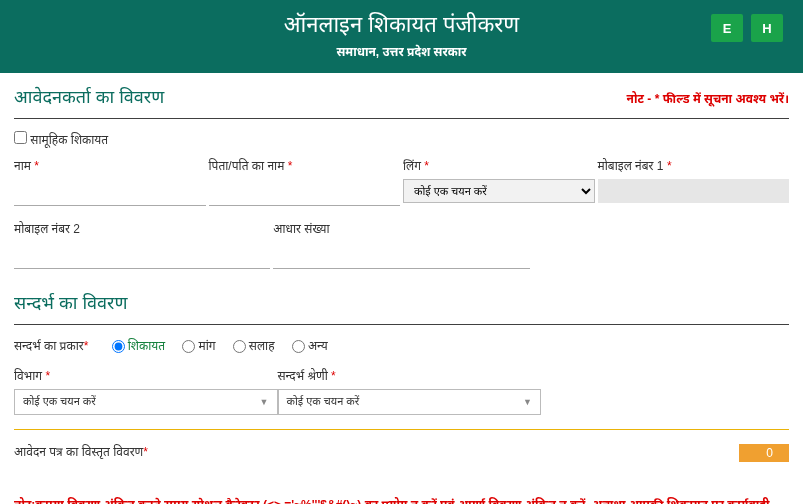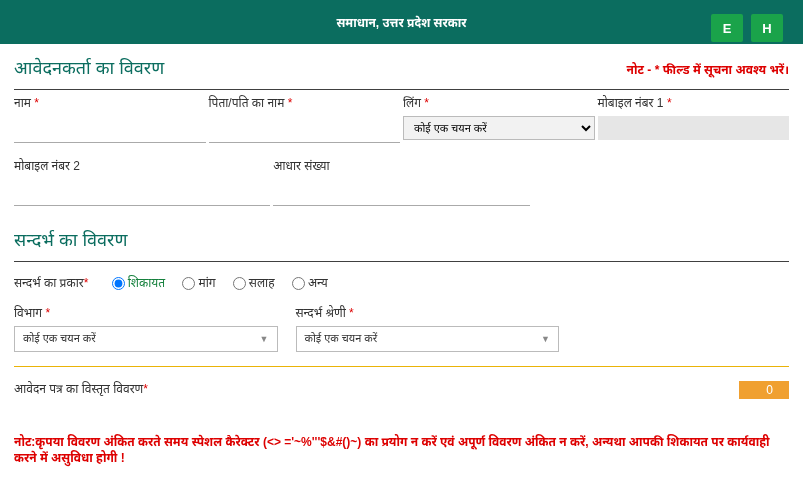--- a/index.html
+++ b/index.html
@@ -20,48 +20,53 @@
   .field-label { font-size: 12px; margin-bottom: 4px; display: block; }
   .req { color: #d00; }
   .text-input { width: 100%; border: none; border-bottom: 1px solid #aaa; padding: 6px 0; font-size: 12px; outline: none; background: transparent; }
   .select-input { width: 100%; border: 1px solid #bbb; background: #f2f2f2; padding: 4px 6px; font-size: 11px; height: 24px; }
   .readonly-input { width: 100%; border: none; background: #e6e6e6; padding: 6px; font-size: 12px; height: 24px; }
   .radio-row { padding: 14px 0 10px 0; font-size: 12px; }
   .radio-row .label { margin-right: 20px; }
   .radio-item { margin-right: 14px; }
   .radio-item input { margin-right: 3px; vertical-align: middle; }
   .radio-item.checked label { color: #15803d; }
-  .grid2 { display: flex; gap: 18px; padding: 4px 0 14px 0; }
+  .grid2 { display: flex; padding: 4px 0 14px 0; }
   .grid2 .field { flex: 0 0 34%; }
   .dropdown-box { width: 100%; border: 1px solid #bbb; background: #fff; padding: 5px 8px; font-size: 11px; display: flex; justify-content: space-between; align-items: center; height: 26px; cursor: pointer; }
   .dropdown-box .caret { color: #888; font-size: 9px; }
   .detail-row { border-top: 1px solid #eab308; padding: 14px 0 6px 0; display: flex; justify-content: space-between; align-items: center; font-size: 12px; }
   .char-count { background: #f0a030; color: #fff; padding: 2px 16px; font-size: 12px; min-width: 50px; text-align: right; }
   .warn-note { color: #d00; font-size: 12px; font-weight: bold; padding: 30px 0 14px 0; }
 </style>
 </head>
 <body>
 
 <div class="header">
+  <div class="header-title">ऑनलाइन शिकायत पंजीकरण</div>
   <div class="header-subtitle">समाधान, उत्तर प्रदेश सरकार</div>
   <div class="lang-buttons">
     <button class="lang-btn">E</button>
     <button class="lang-btn">H</button>
   </div>
 </div>
 
 <div class="container">
 
   <div class="section-title">
     <span>आवेदनकर्ता का विवरण</span>
     <span class="note-right">
       <span>नोट - </span><span class="star">*</span><span> फील्ड में सूचना अवश्य भरें।</span>
     </span>
   </div>
 
+  <div class="checkbox-row">
+    <input type="checkbox" id="grp" style="">
+    <label for="grp">सामूहिक शिकायत</label>
+  </div>
 
   <div class="grid">
     <div class="field">
       <span class="field-label"><span>नाम</span> <span class="req">*</span></span>
       <input class="text-input" type="text" style="">
     </div>
     <div class="field">
       <span class="field-label"><span>पिता/पति का नाम</span> <span class="req">*</span></span>
       <input class="text-input" type="text" style="">
     </div>

